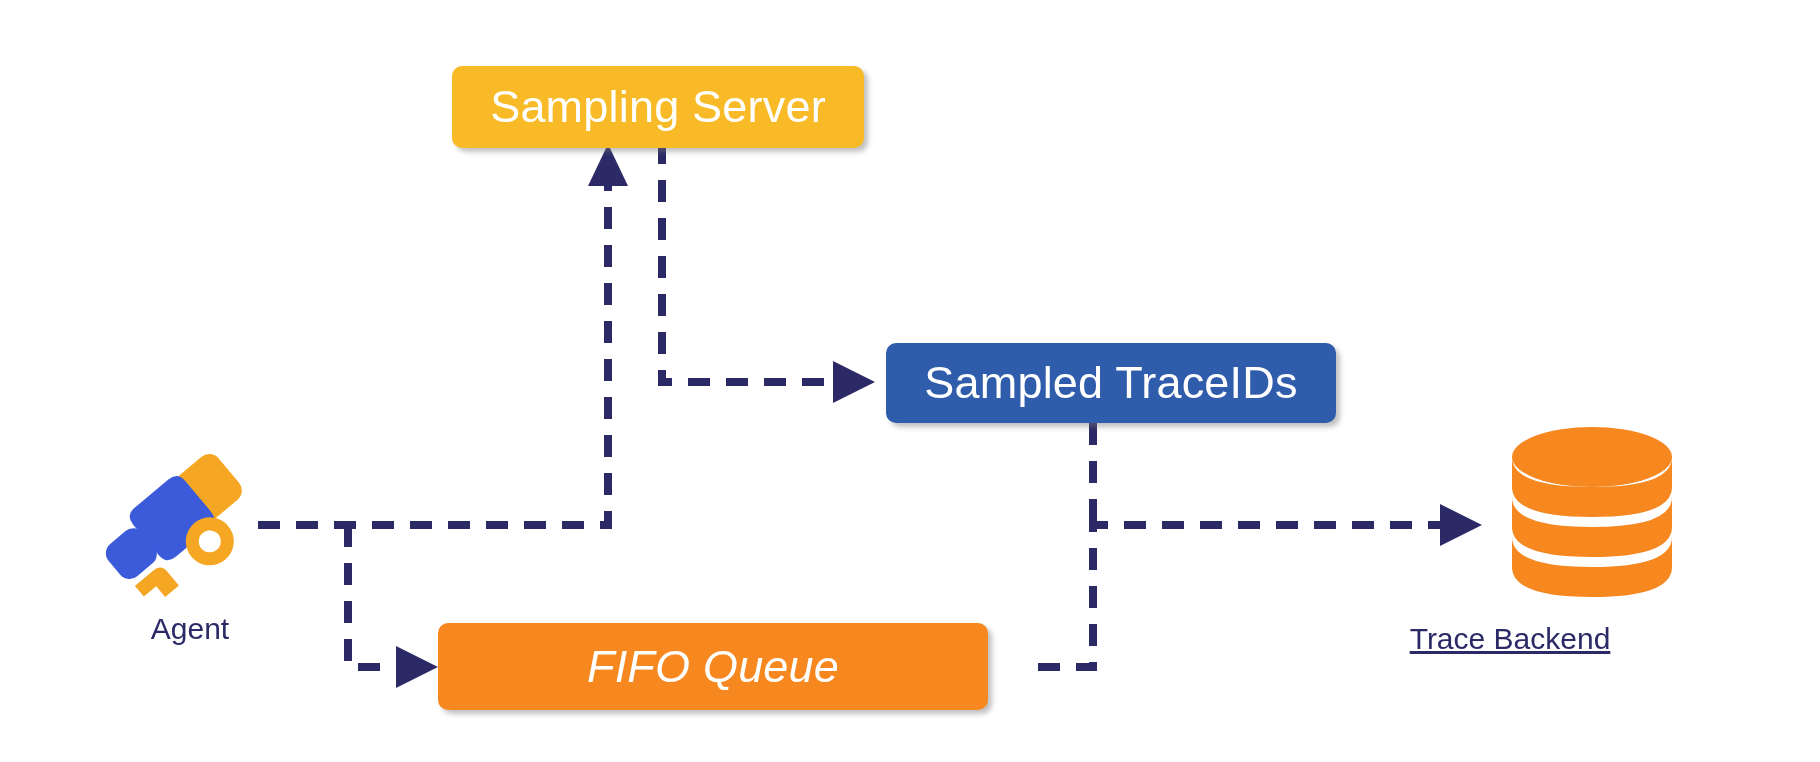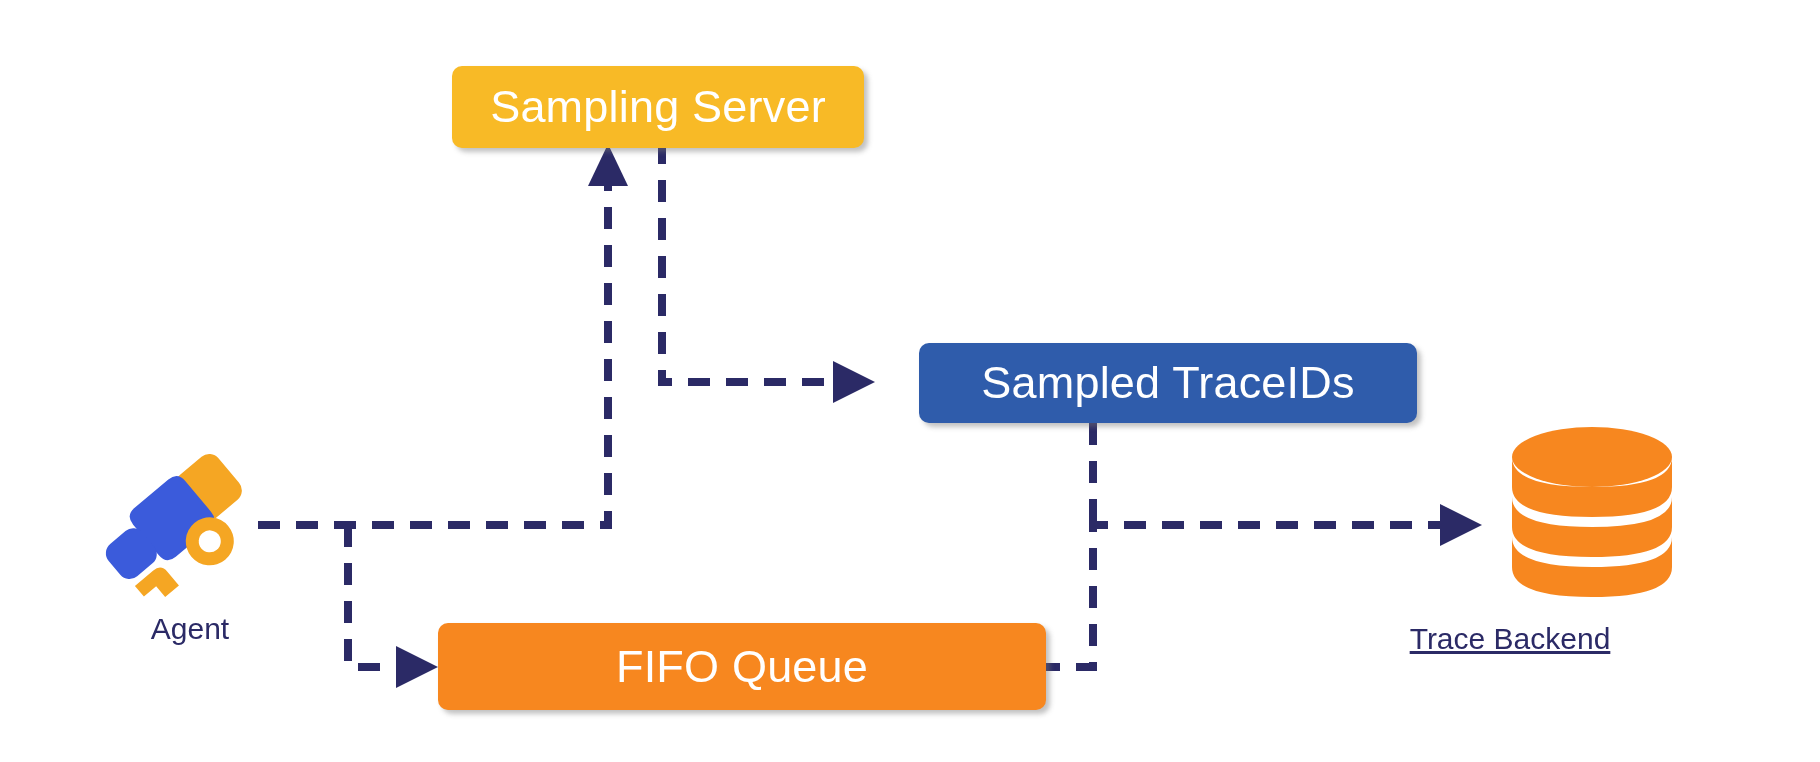--- a/index.html
+++ b/index.html
@@ -34,34 +34,35 @@
   #box-sampling-server {
     left: 428px;
     top: 66px;
     width: 412px;
     height: 82px;
     background: #F8BA26;
     font-size: 45px;
     margin-left: 24px;
   }
   #box-sampled-traceids {
-    left: 919px;
+    left: 886px;
     top: 343px;
-    width: 498px;
+    width: 450px;
     height: 80px;
     background: #2F5CAB;
     font-size: 45px;
   }
   #box-fifo-queue {
     left: 438px;
     top: 623px;
-    width: 608px;
+    width: 550px;
     height: 87px;
     background: #F7871F;
     font-size: 45px;
+    font-style: italic;
   }
   .caption {
     position: absolute;
     color: #2B2A66;
     font-size: 30px;
     white-space: nowrap;
     text-align: center;
   }
   #caption-agent {
     left: 40px;

